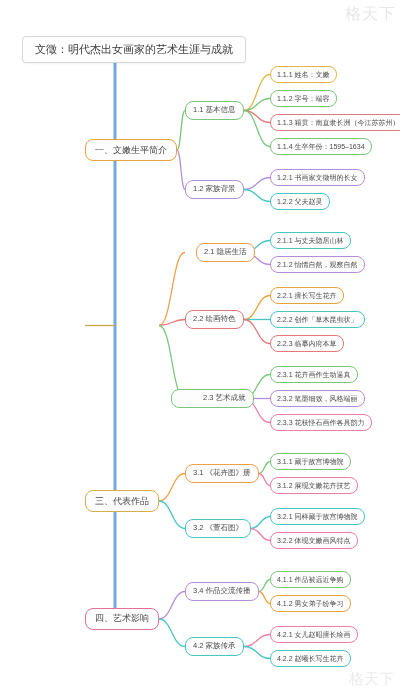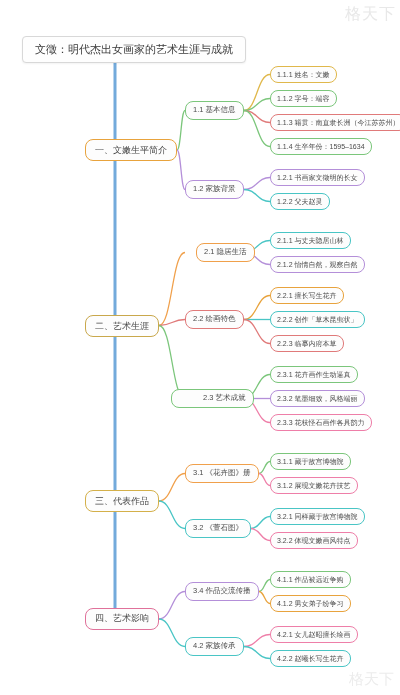--- a/index.html
+++ b/index.html
@@ -159,23 +159,20 @@
     </div>
     <div class="node lvl3" style="border-color: rgb(180, 143, 217); left: 270px; top: 390px;">
       <span>2.3.2 笔墨细致，风格端丽</span>
     </div>
     <div class="node lvl3" style="border-color: rgb(238, 126, 168); left: 270px; top: 414px;">
       <span>2.3.3 花枝怪石画作各具韵力</span>
     </div>
     <div class="node lvl2" style="border-color: rgb(123, 198, 123); left: 171px; top: 389px; padding-left: 31px;">
       <span>2.3 艺术成就</span>
     </div>
-    <div class="node lvl1" style="border-color: rgb(201, 168, 76); left: 85px; top: 314.5px;">
-      <span>二、艺术生涯</span>
-    </div>
     <div class="node lvl3" style="border-color: rgb(123, 198, 123); left: 270px; top: 453px;">
       <span>3.1.1 藏于故宫博物院</span>
     </div>
     <div class="node lvl3" style="border-color: rgb(238, 126, 168); left: 270px; top: 477px;">
       <span>3.1.2 展现文嫩花卉技艺</span>
     </div>
     <div class="node lvl2" style="border-color: rgb(240, 160, 75); left: 185px; top: 464px;">
       <span>3.1 《花卉图》册</span>
     </div>
     <div class="node lvl3" style="border-color: rgb(73, 197, 197); left: 270px; top: 508px;">

